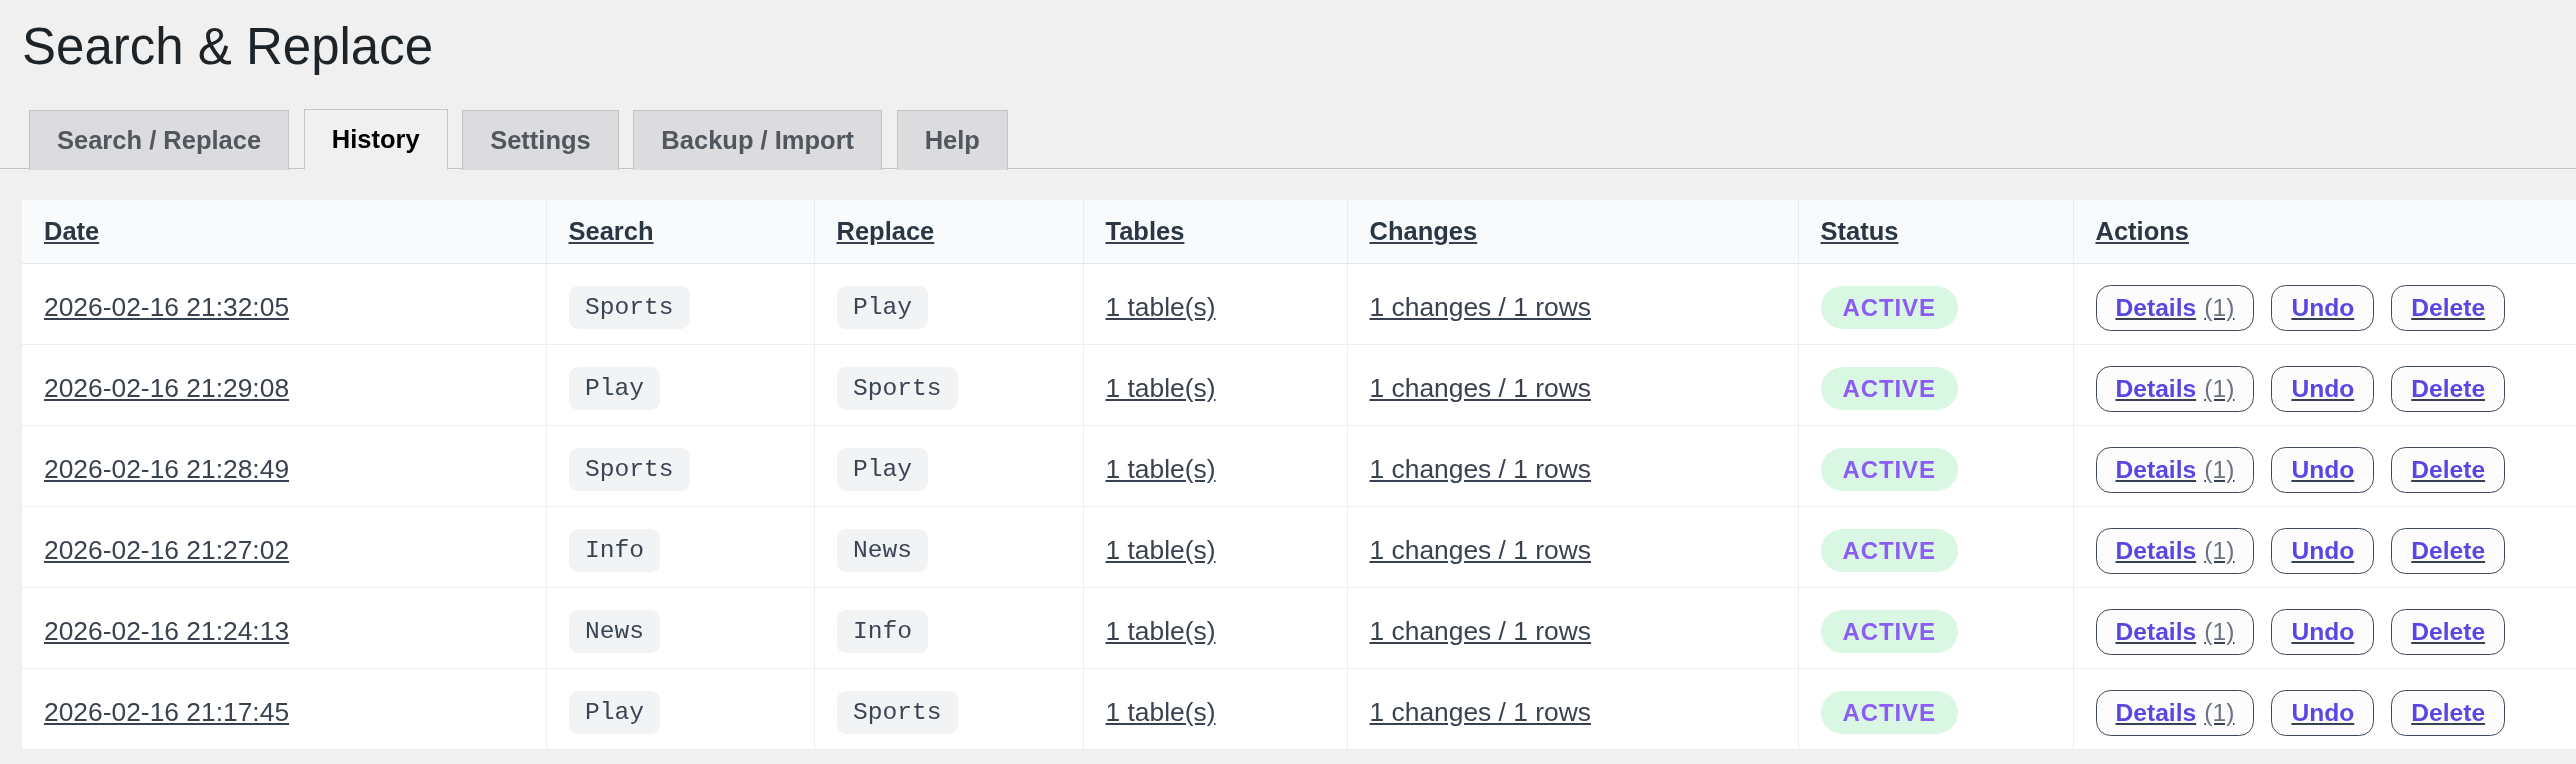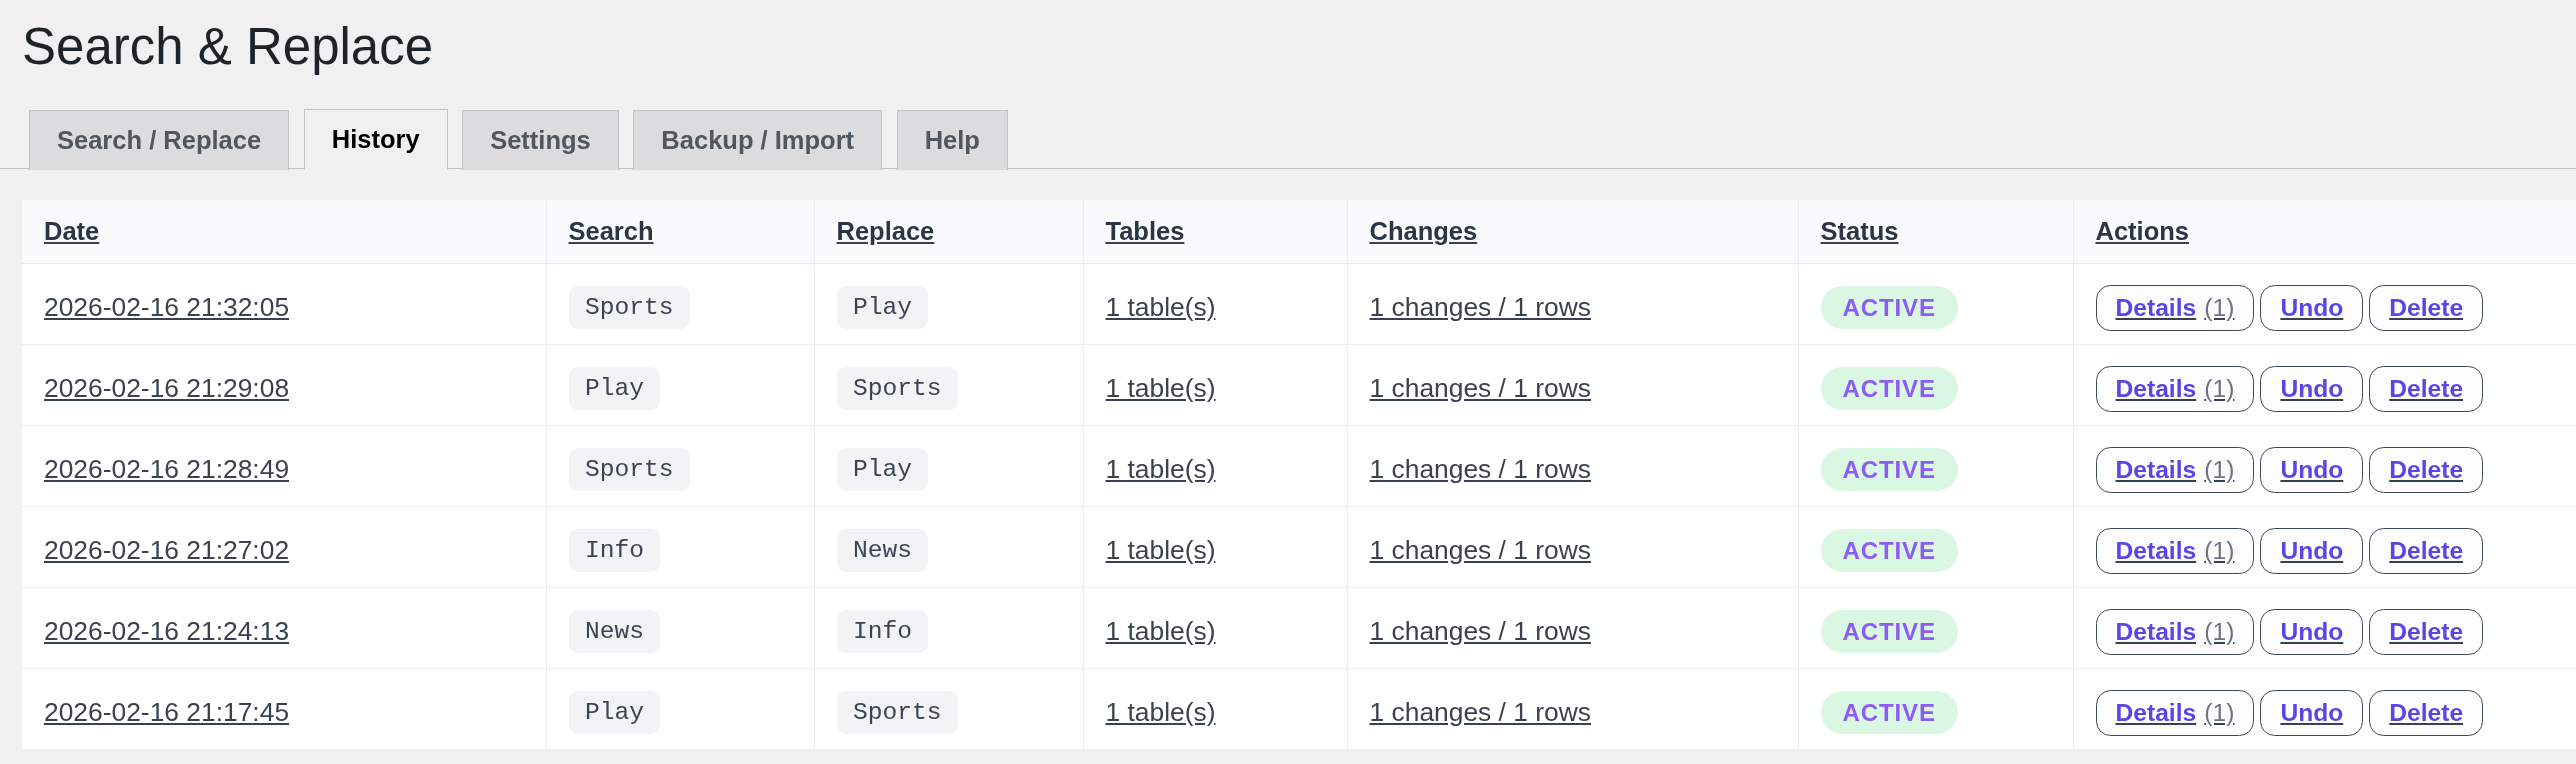--- a/index.html
+++ b/index.html
@@ -93,21 +93,21 @@
     display: inline-block;
     background: #d9f7e3;
     color: #8b5cf6;
     font-size: 24px;
     font-weight: 700;
     letter-spacing: 0.9px;
     padding: 9px 22px;
     border-radius: 909px;
     line-height: 1.05;
   }
-  .actions { display: flex; align-items: center; gap: 6px; }
+  .actions { display: flex; align-items: center; gap: 17px; }
   .btn {
     display: inline-flex;
     align-items: center;
     gap: 8.2px;
     background: #fcfcfd;
     border: 1.8px solid #3e4a59;
     border-radius: 14.6px;
     height: 46px;
     padding: 0 19px;
     font-family: "Liberation Sans", sans-serif;

